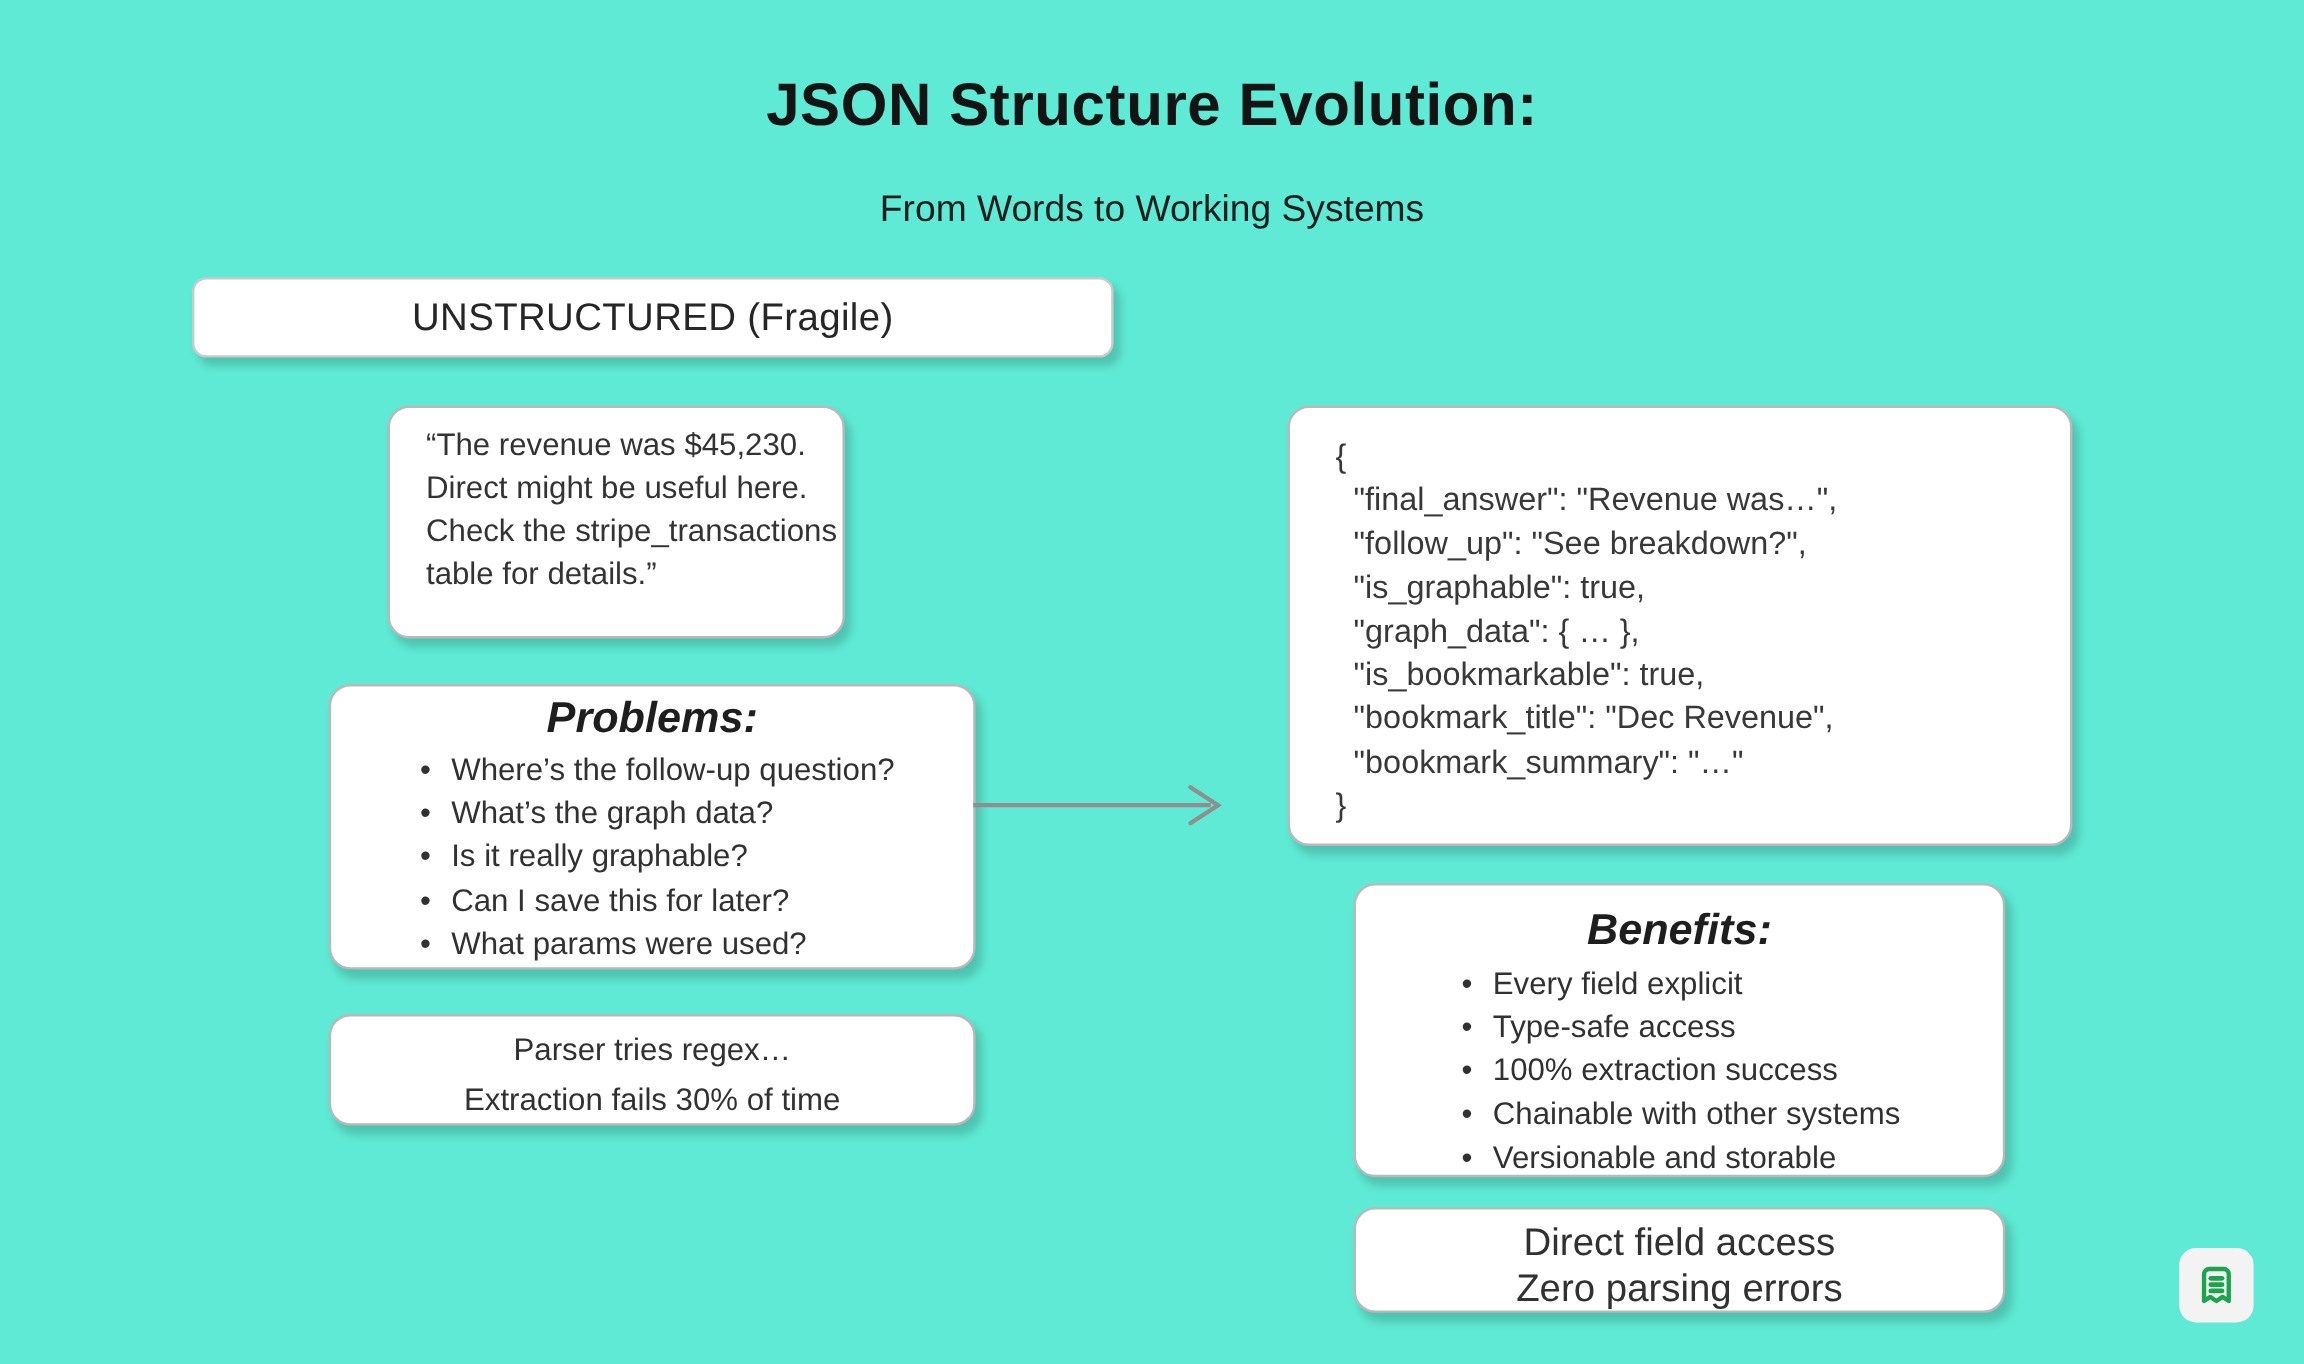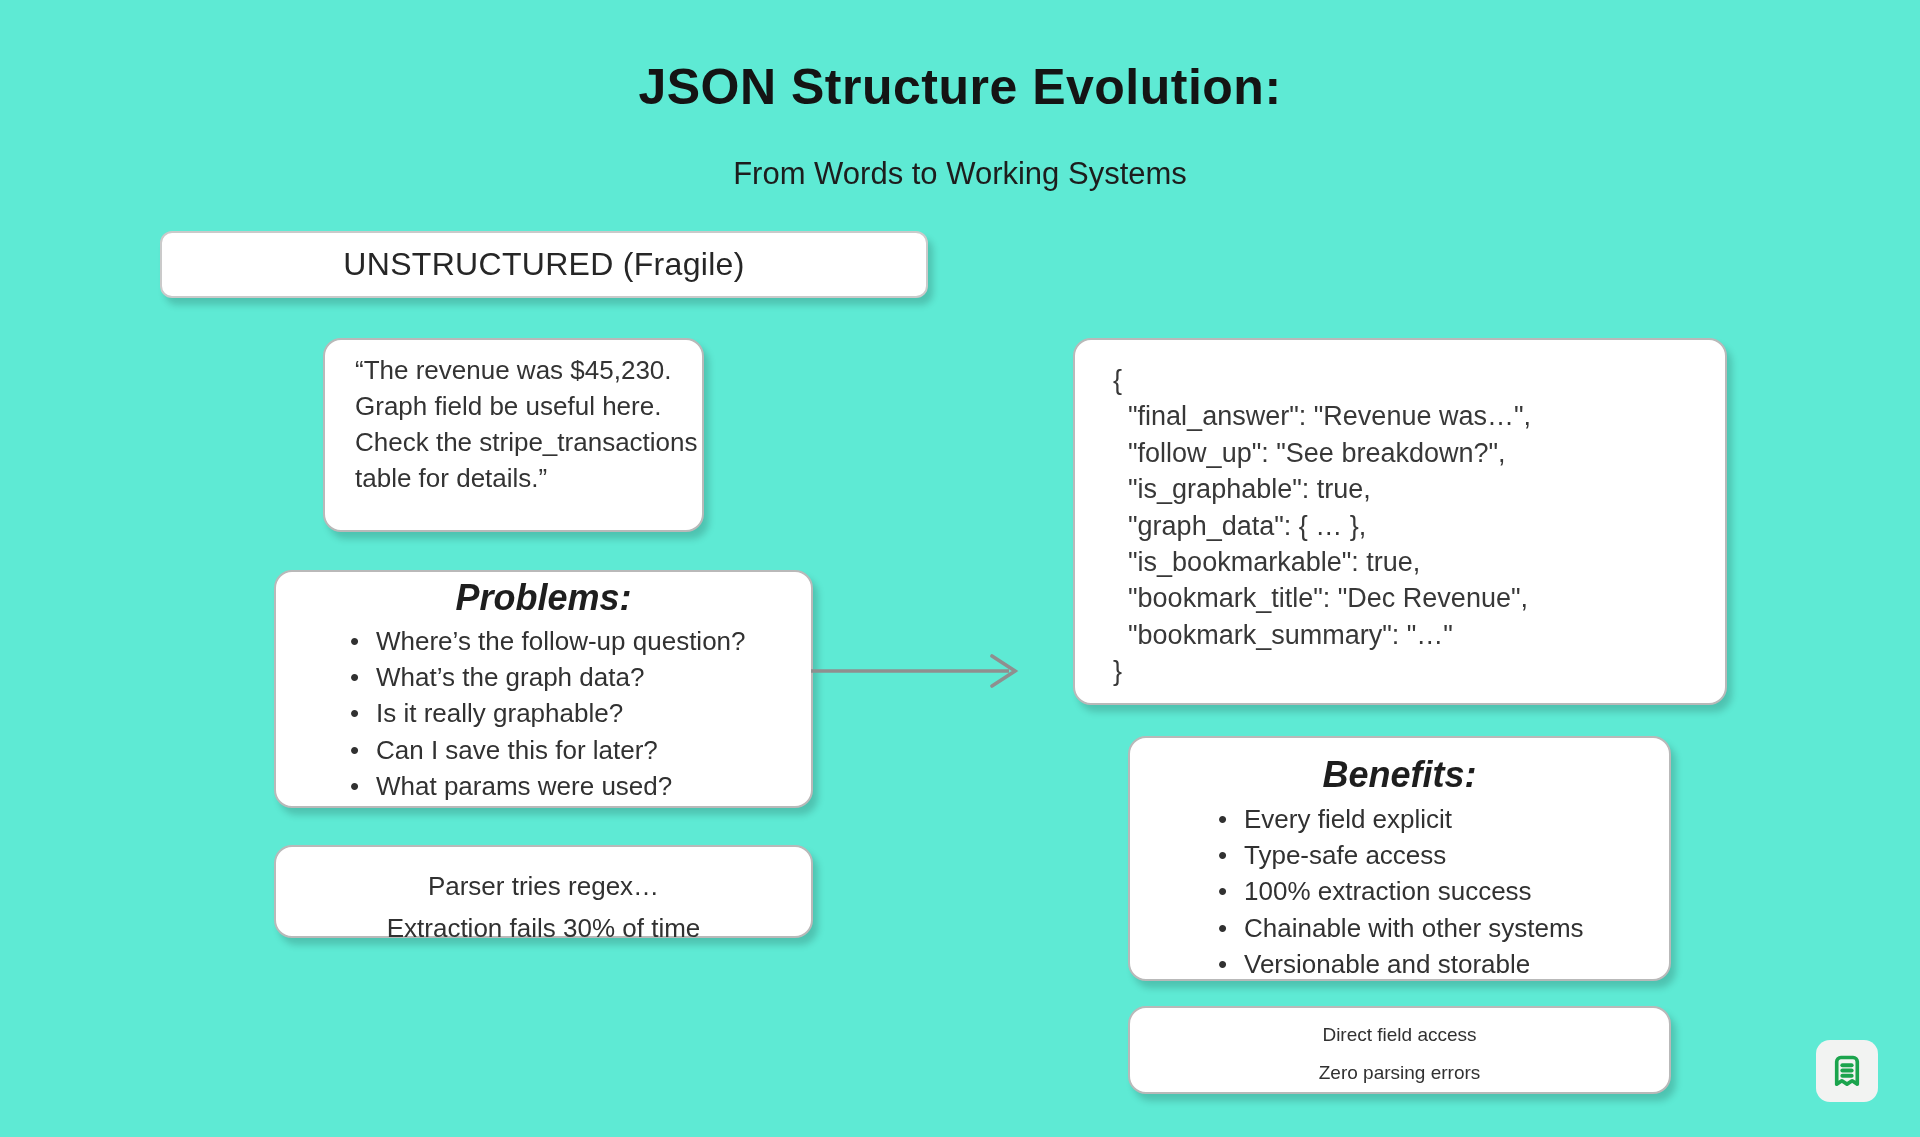--- a/index.html
+++ b/index.html
@@ -31,24 +31,24 @@
   .quote-box .ln{font-size:26px;line-height:36px;color:#333;}
   .problems-box{left:274px;top:570px;width:539px;height:238px;padding-top:8px;}
   .benefits-box{left:1128px;top:736px;width:543px;height:245px;padding-top:19px;}
   .list-title{text-align:center;font-size:36px;font-weight:700;color:#1e1e1e;line-height:36px;font-style:italic;}
   .blist{list-style:none;margin:7px 0 0 0;padding:0;}
   .problems-box .blist{padding-left:74px;}
   .benefits-box .blist{margin-top:8px;padding-left:88px;}
   .blist li{display:flex;font-size:26px;line-height:36.2px;color:#313131;}
   .blist .dot{width:26px;flex:0 0 26px;color:#313131;}
   .result-box{text-align:center;}
-  .result-left{left:274px;top:845px;width:539px;height:93px;padding-top:18px;}
+  .result-left{left:274px;top:845px;width:539px;height:93px;padding-top:6px;}
   .result-left .ln{font-size:26px;line-height:42px;color:#313131;}
   .result-right{left:1128px;top:1006px;width:543px;height:88px;padding-top:8px;}
-  .result-right .ln{font-size:19px;line-height:38px;color:#313131;}
+  .result-right .ln{font-size:32px;line-height:38px;color:#313131;}
   .code-box{left:1073px;top:338px;width:654px;height:367px;padding:22px 0 0 38px;}
   .code-box .ln{font-size:27px;line-height:36.4px;color:#383838;white-space:pre;}
   .arrow{position:absolute;left:808px;top:652px;width:226px;height:38px;}
   .corner-tile{
     position:absolute;left:1816px;top:1040px;width:62px;height:62px;
     background:#f2f3f2;border-radius:14px;display:flex;align-items:center;justify-content:center;
     cursor:pointer;
   }
 </style>
 </head>
@@ -58,21 +58,21 @@
 
   <div class="page-title">JSON Structure Evolution:</div>
   <div class="page-subtitle">From Words to Working Systems</div>
 
   <div class="box col-header hdr-left">
     <span>UNSTRUCTURED (Fragile)</span>
   </div>
 
   <div class="box content quote-box">
     <div class="ln">“The revenue was $45,230.</div>
-    <div class="ln">Graph field be useful here.</div>
+    <div class="ln">Direct might be useful here.</div>
     <div class="ln">Check the stripe_transactions</div>
     <div class="ln">table for details.”</div>
   </div>
 
   <div class="box content problems-box">
     <div class="list-title">Problems:</div>
     <ul class="blist">
       <li>
           <span class="dot">•</span>
           <span>Where’s the follow-up question?</span>

